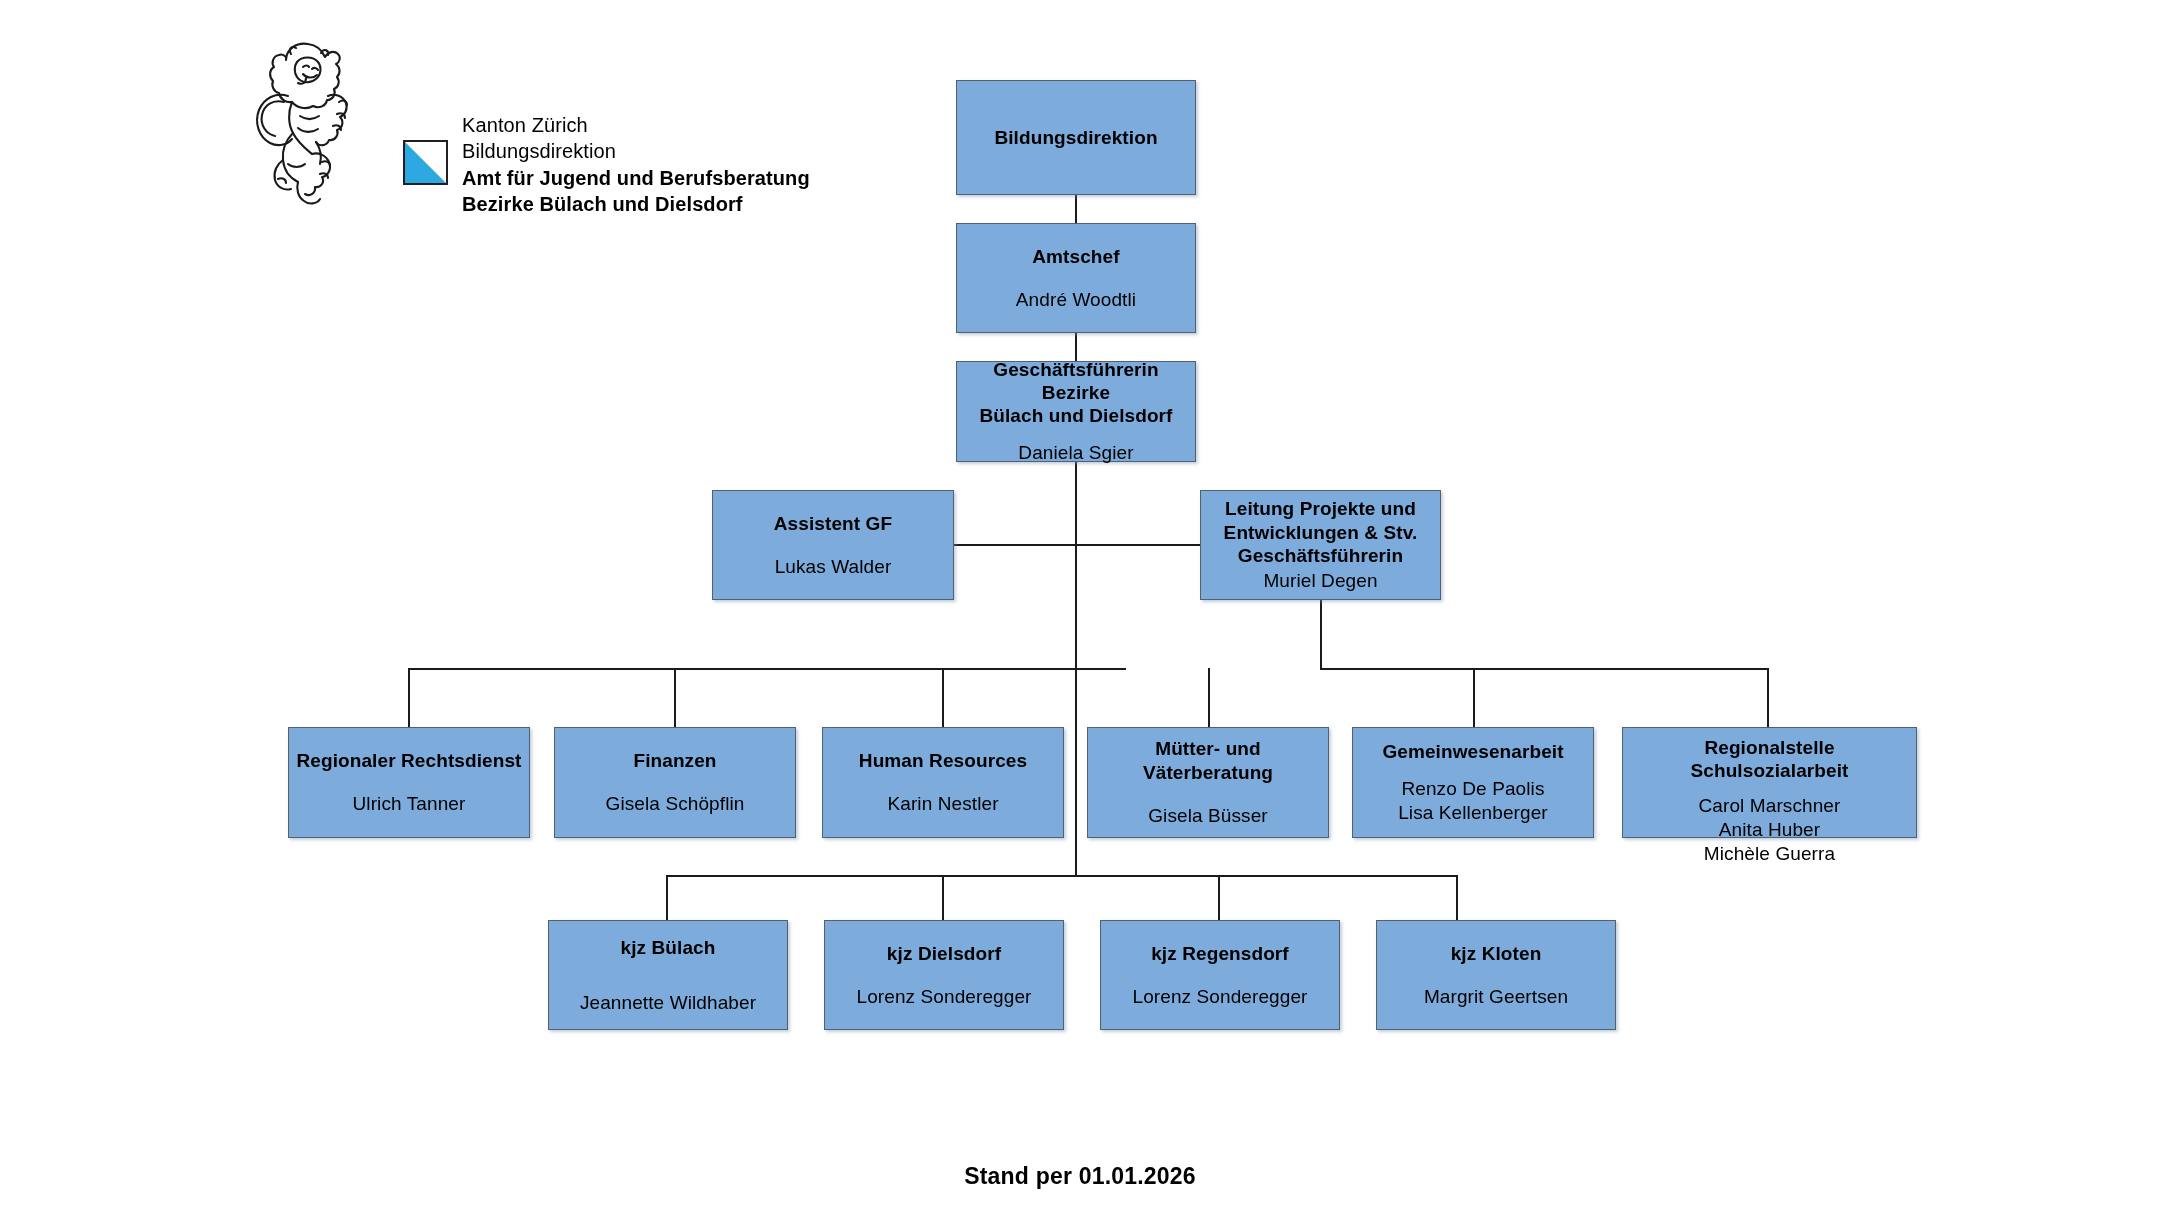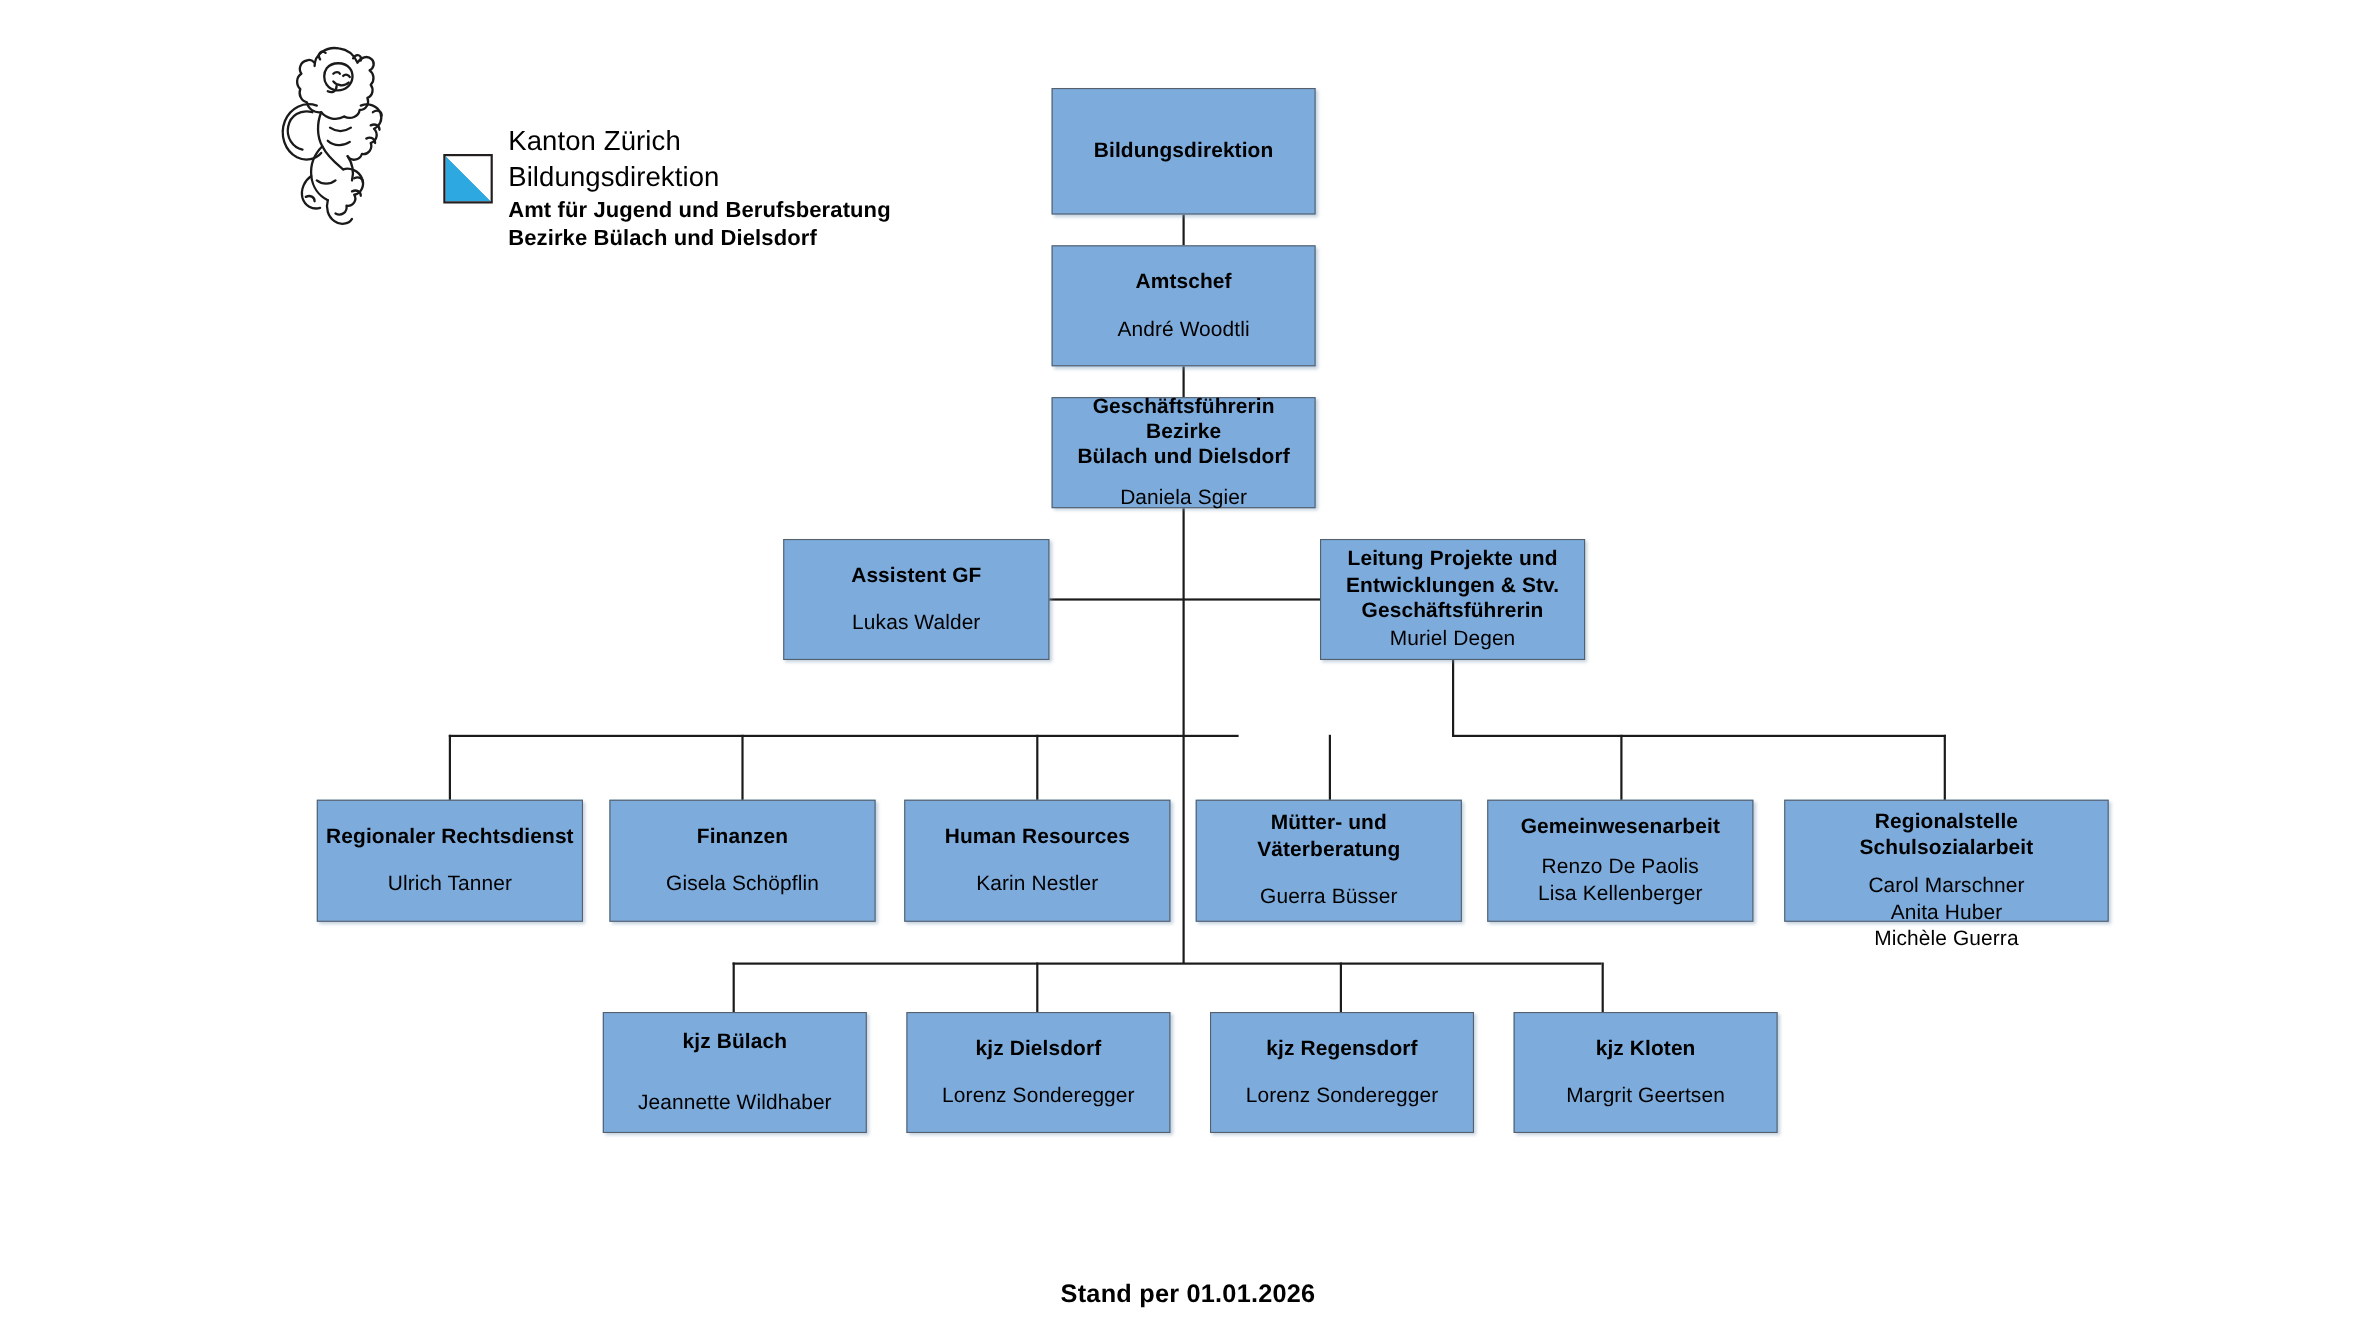--- a/index.html
+++ b/index.html
@@ -41,21 +41,21 @@
     background: linear-gradient(to bottom left, #ffffff 0%, #ffffff 49.6%, #2ea8e0 50.4%, #2ea8e0 100%);
     box-sizing: border-box;
   }
   #logo-text {
     position: absolute;
     left: 222px;
     top: 76px;
     line-height: 1.32;
   }
   #logo-text .lt-line {
-    font-size: 25px;
+    font-size: 20px;
     white-space: nowrap;
     letter-spacing: .1px;
   }
   #logo-text .lt-line.bold {
     font-weight: bold;
     font-size: 20px;
   }
 
   
   #chart {
@@ -253,21 +253,21 @@
   <div class="node gapped" style="left:822px; top:727px; width:242px; height:111px;">
     <div class="n-title">Human Resources</div>
     <div class="n-people">
       <span class="p-line">Karin Nestler</span>
     </div>
   </div>
 
   <div class="node gapped" style="left:1087px; top:727px; width:242px; height:111px;">
     <div class="n-title">Mütter- und Väterberatung</div>
     <div class="n-people">
-      <span class="p-line">Guerra Büsser</span>
+      <span class="p-line">Gisela Büsser</span>
     </div>
   </div>
 
   <div class="node gapped" style="left:1352px; top:727px; width:242px; height:111px;">
     <div class="n-title">Gemeinwesenarbeit</div>
     <div class="n-people" style="margin-top:14px;">
       <span class="p-line">Renzo De Paolis</span>
       <span class="p-line">Lisa Kellenberger</span>
     </div>
   </div>

